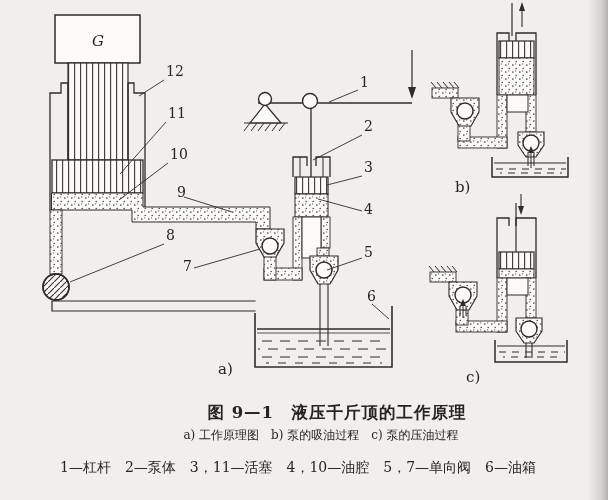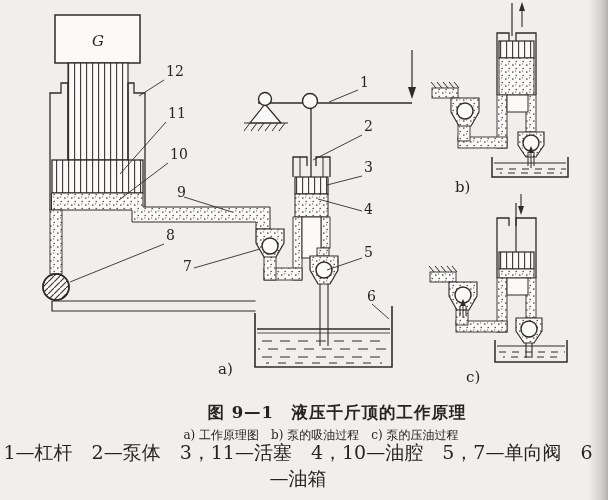--- a/index.html
+++ b/index.html
@@ -2,21 +2,21 @@
 <html><head>
 <meta charset="utf-8">
 <style>
   html,body{margin:0;padding:0;background:#d8d6d2;}
   #page{position:relative;width:608px;height:500px;background:#f0efec;overflow:hidden;
         font-family:"DejaVu Serif","Liberation Serif",serif;color:#2e2c2a;}
   #fig-svg{position:absolute;left:0;top:0;}
   .cap{position:absolute;left:0;width:596px;text-align:center;color:#262422;}
   .cap-title{top:402px;font-size:16.5px;font-weight:bold;letter-spacing:1px;padding-left:39px;}
   .cap-sub{top:427px;font-size:12px;margin-left:23px;}
-  .cap-l1{top:440px;font-size:19px;}
+  .cap-l1{top:459px;font-size:14px;}
   .cap-l2{top:471px;font-size:14px;}
   svg text{fill:#262422;}
   .pnum{font-size:14px;}
   .vlab{font-size:15px;}
 </style>
 </head>
 <body>
 
 <div id="page">
 

